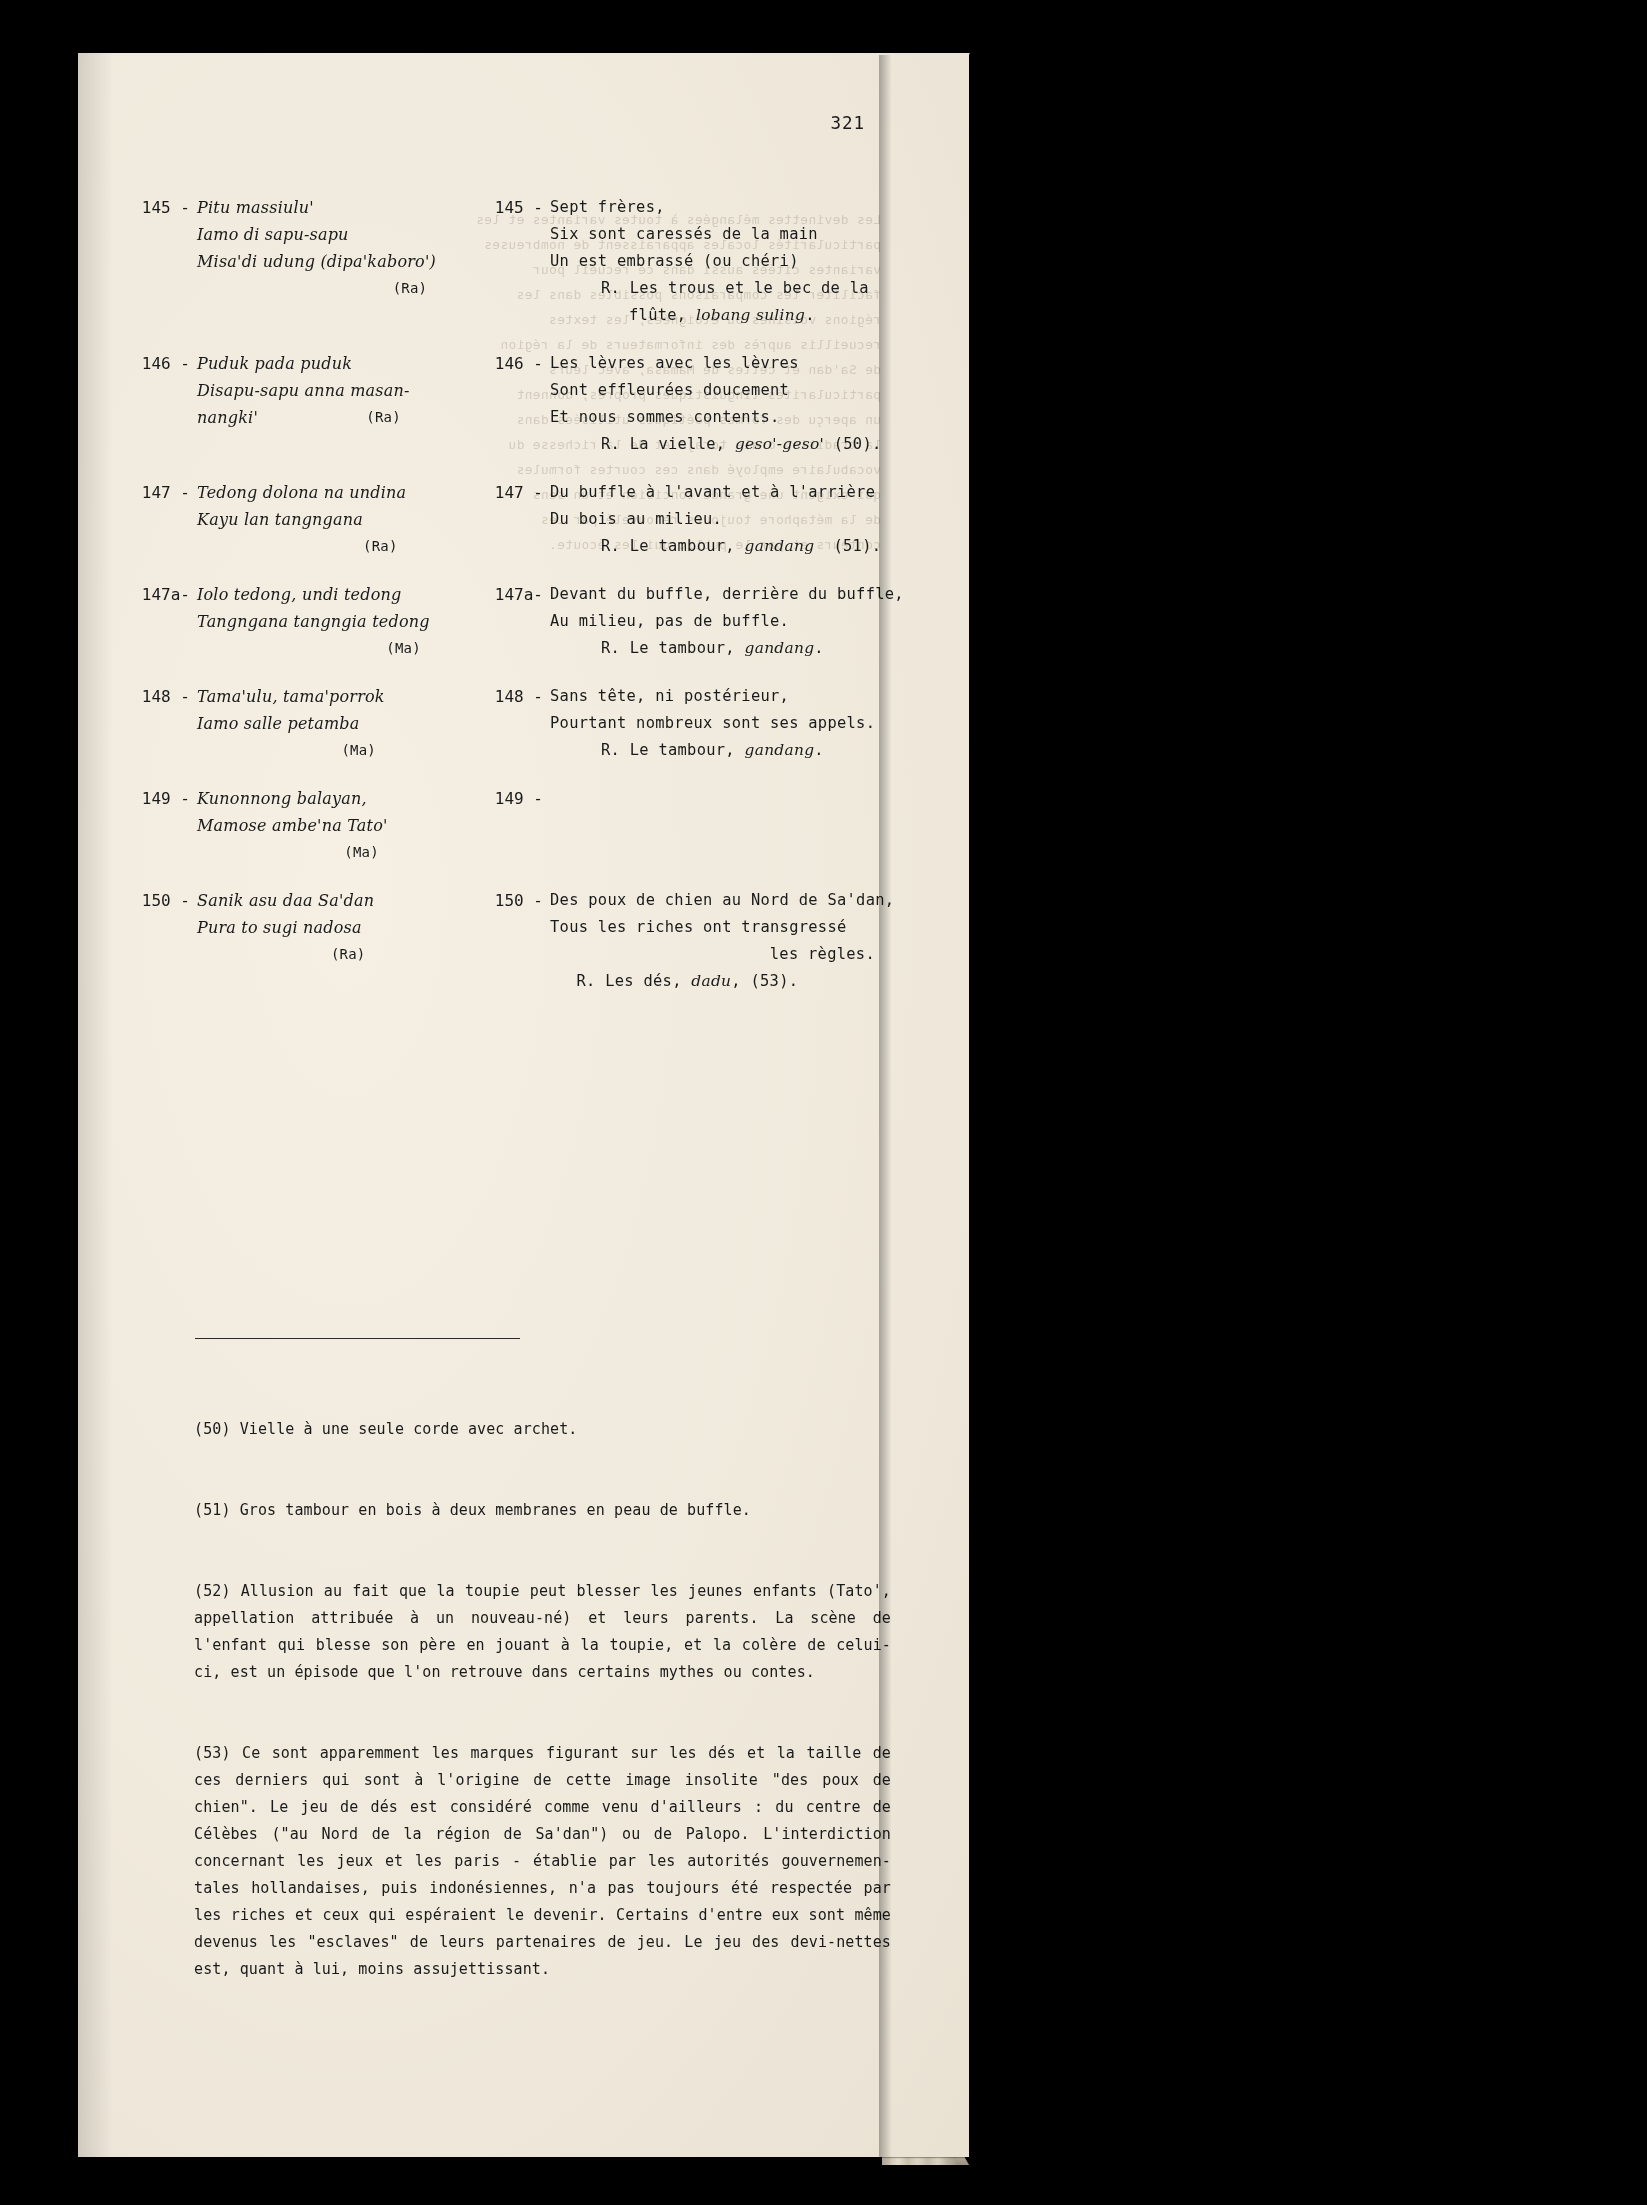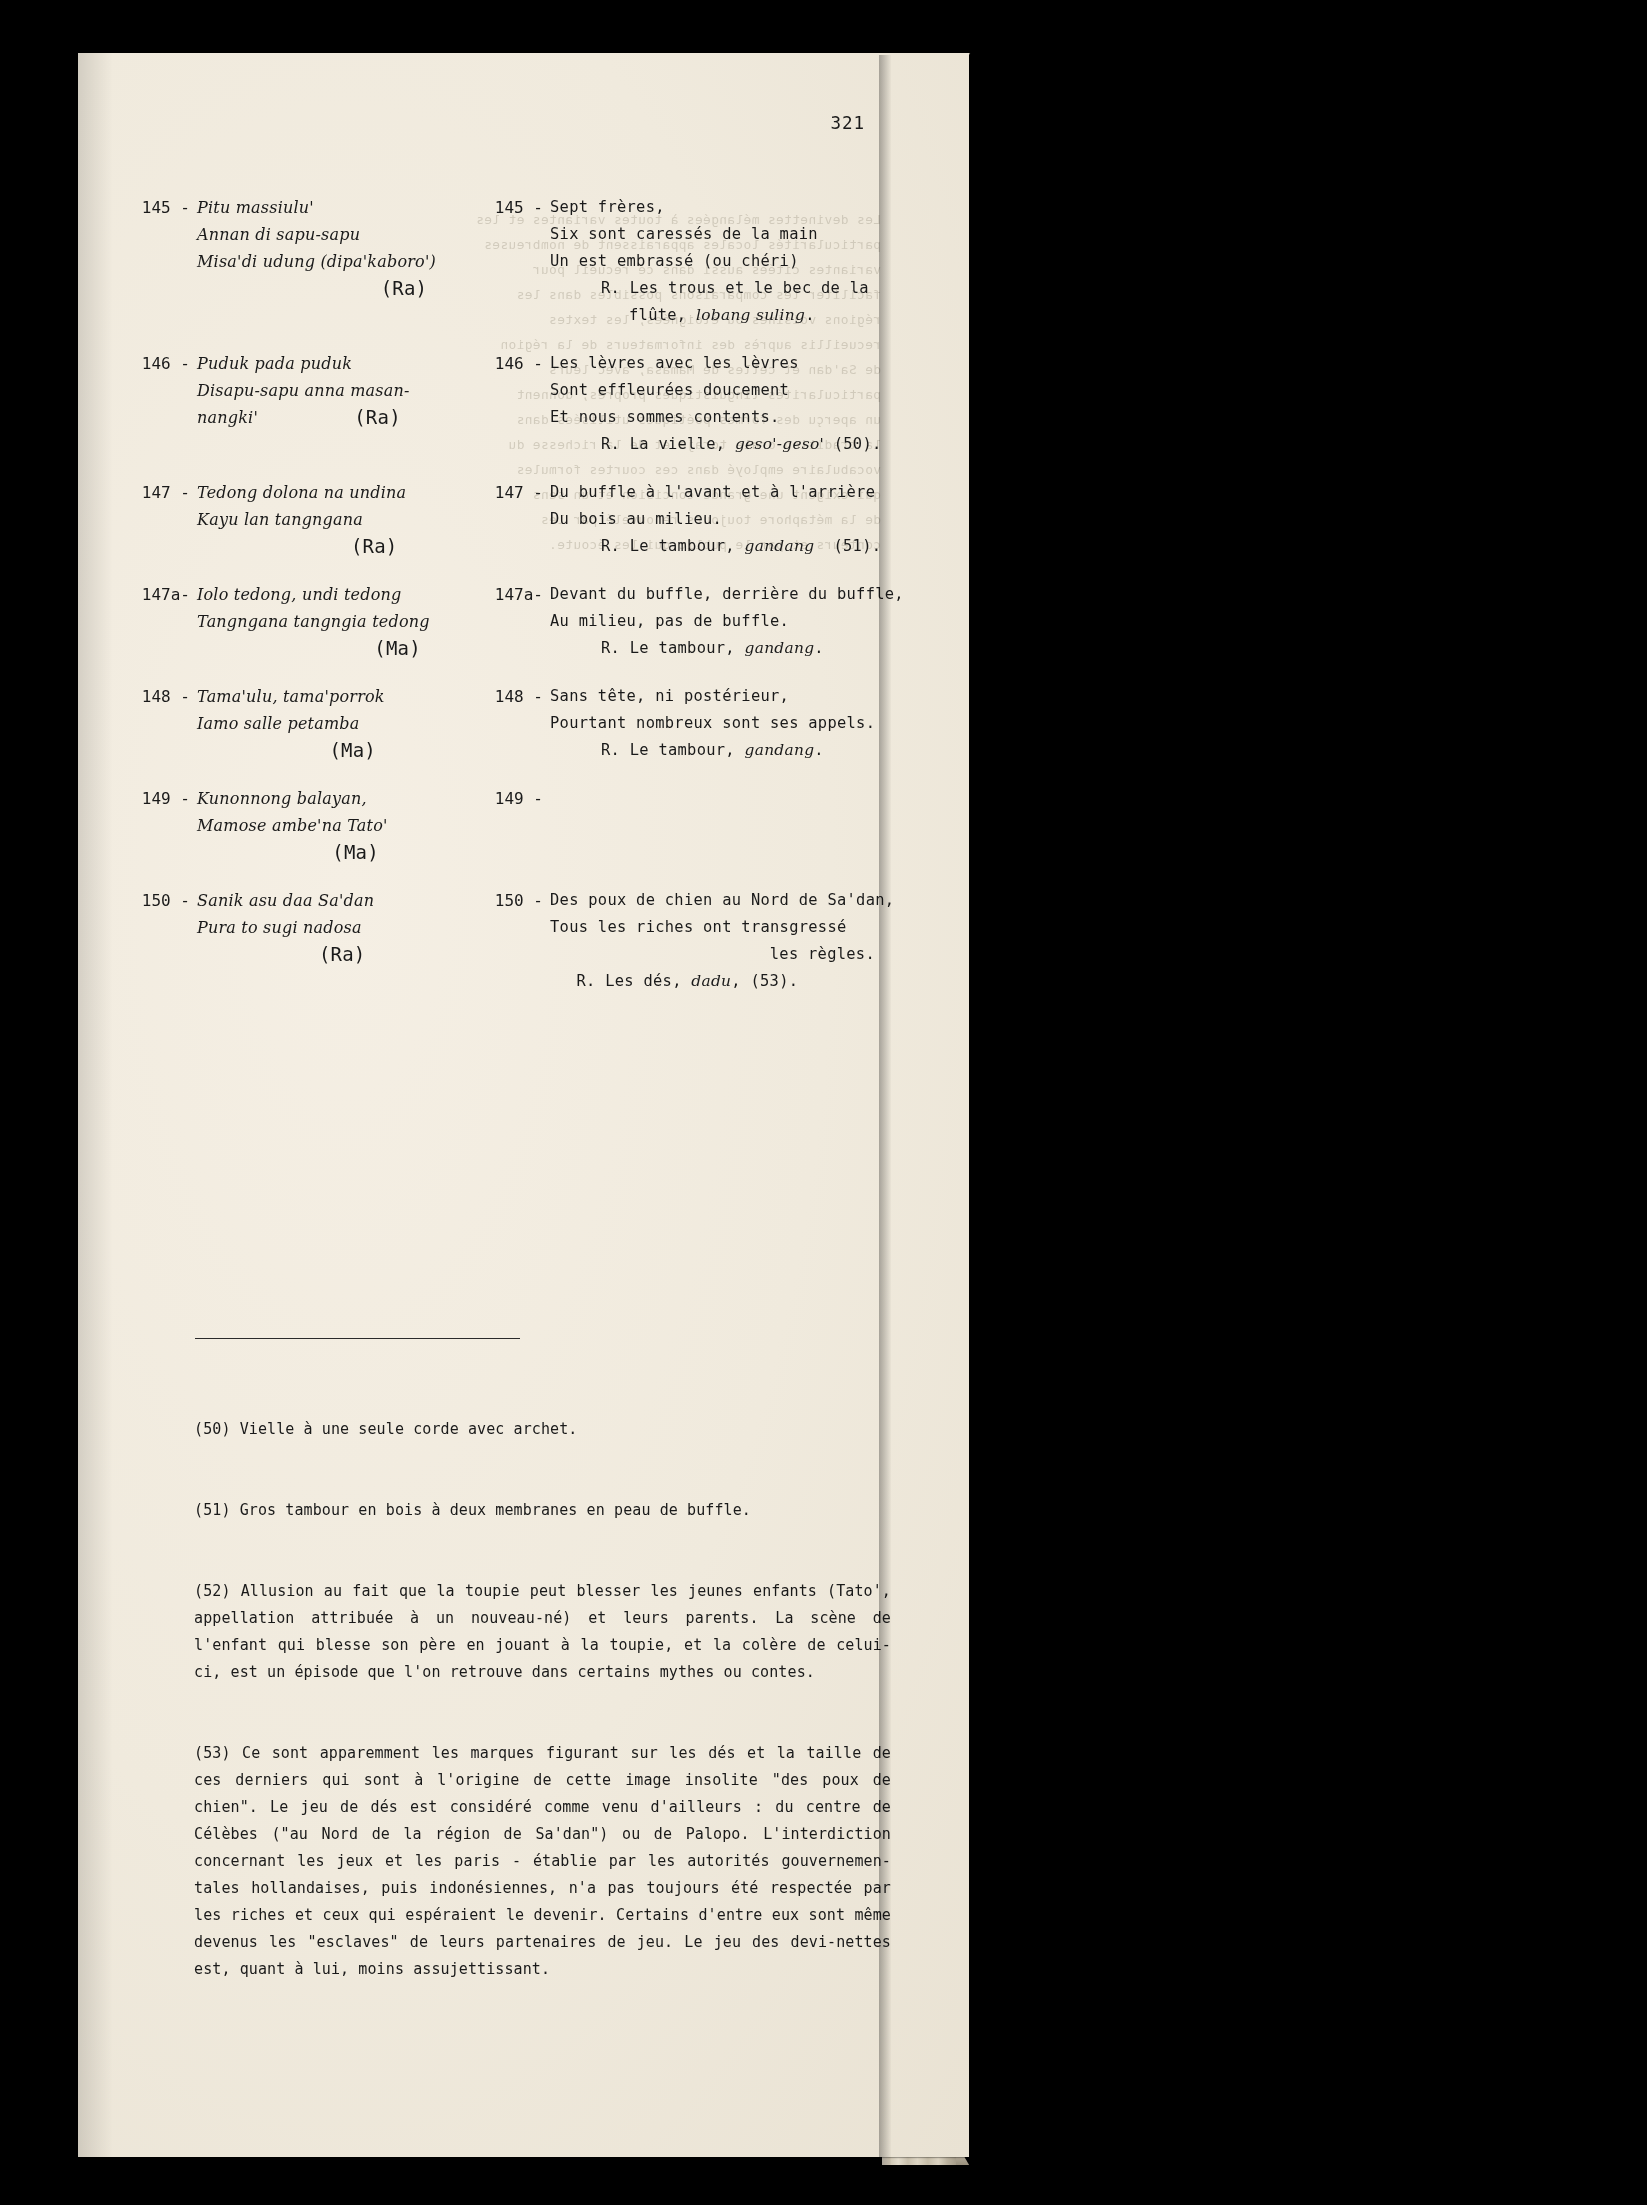--- a/index.html
+++ b/index.html
@@ -167,21 +167,21 @@
   .lines.french {
     font-family: "DejaVu Sans Mono", monospace;
     font-size: 15.4px;
     letter-spacing: 0.3px;
   }
   .src {
     display: block;
     text-align: right;
     font-style: normal;
     font-family: "DejaVu Sans Mono", monospace;
-    font-size: 19px;
+    font-size: 14px;
     padding-right: 8.8px;
   }
   .ital {
     font-style: italic;
     font-family: "DejaVu Serif", serif;
   }
   .resp {
     padding-left: 51px;
     display: block;
   }
@@ -243,21 +243,21 @@
   <div id="content">
 
     <div class="page-number">321</div>
 
     <div id="riddles">
 
       <div class="riddle">
         <div class="col-left">
           <div class="num">145 -</div>
           <div class="lines toraja"><span>Pitu massiulu'</span>
-<span>Annan di sapu-sapu</span>
+<span>Iamo di sapu-sapu</span>
 <span>Misa'di udung (dipa'kaboro')</span>
 <span class="src">(Ra)</span></div>
         </div>
         <div class="col-right">
           <div class="num">145 -</div>
           <div class="lines french"><span>Sept frères,</span>
 <span>Six sont caressés de la main</span>
 <span>Un est embrassé (ou chéri)</span>
 <span class="resp"><span>R. Les trous et le bec de la</span></span><span class="resp" style="padding-left:79px"><span>flûte, </span><span class="ital">lobang suling</span><span>.</span></span></div>
         </div>

